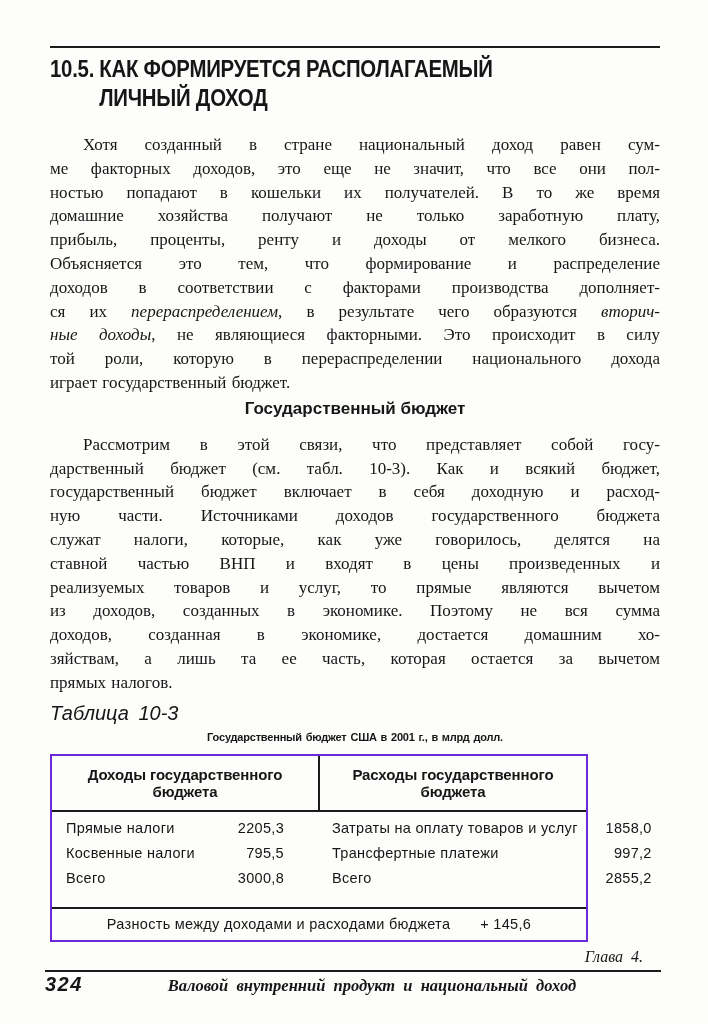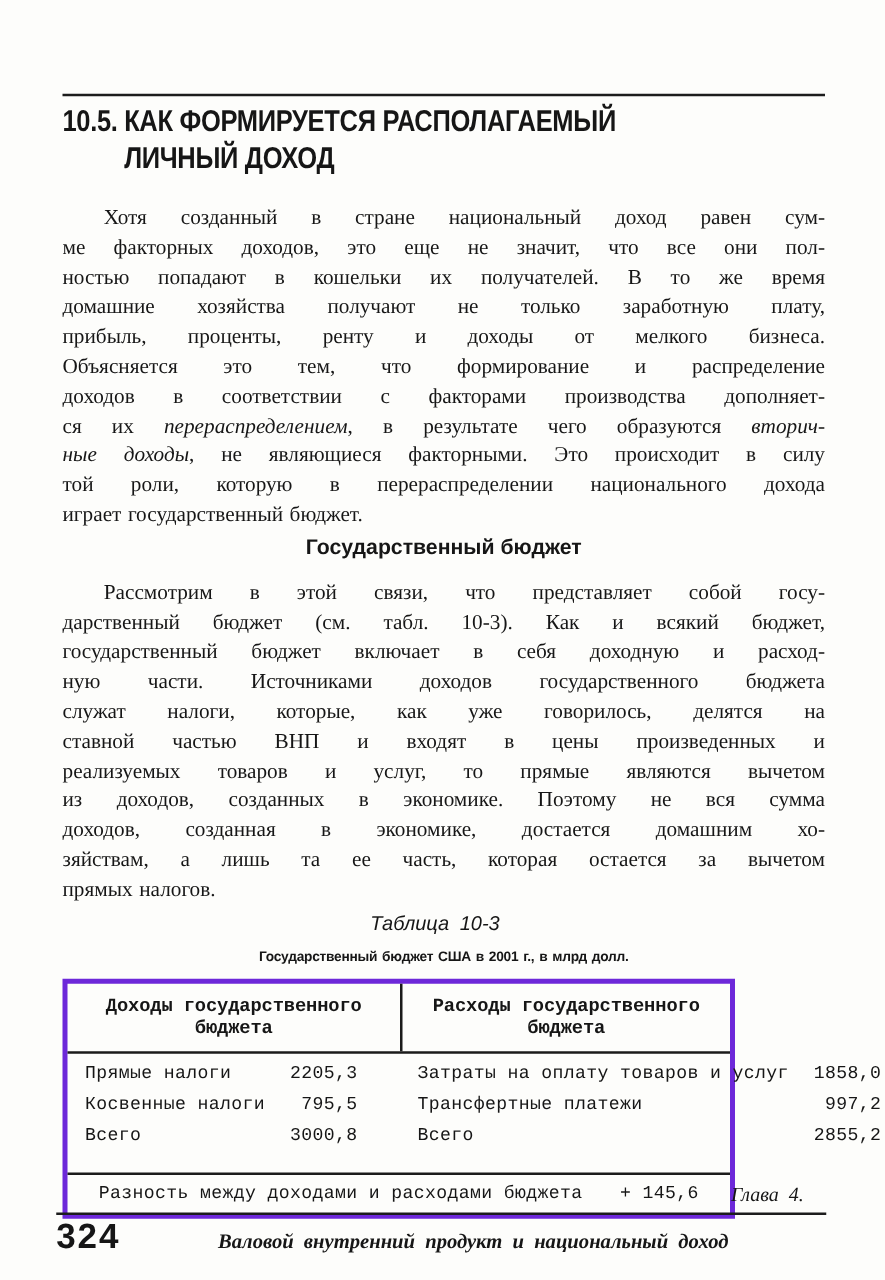--- a/index.html
+++ b/index.html
@@ -1,21 +1,21 @@
 <!DOCTYPE html>
 <html><head>
 <meta charset="utf-8">
 <style>
   html,body{margin:0;padding:0;}
   body{
     width:708px;height:1024px;position:relative;overflow:hidden;
     background:#fdfdfb;color:#161616;
     font-family:"Liberation Serif", serif;
   }
-  .content{position:absolute;left:50px;top:0;width:610px;margin-top:29px;}
+  .content{position:absolute;left:50px;top:0;width:610px;}
 
   .top-rule{border-top:2.5px solid #1c1c1c;margin-top:46px;}
 
   .heading{
     margin-top:6px;
     font-family:"Liberation Sans", sans-serif;font-weight:bold;
     font-size:24px;line-height:29px;letter-spacing:-0.3px;
     transform:scaleX(0.85);transform-origin:0 0;width:718px;
   }
   .heading .num{display:inline-block;width:58px;}
@@ -28,34 +28,34 @@
   .jline.last{text-align-last:left;}
   .jline.first{text-indent:33px;}
   .jline i{font-style:italic;}
 
   .subheading{
     margin-top:4px;text-align:center;
     font-family:"Liberation Sans", sans-serif;font-weight:bold;font-size:17px;
   }
 
   .tcaption{
-    margin-top:7px;height:20px;text-align:center;padding-right:14px;
-    font-family:"Liberation Sans", sans-serif;font-style:italic;font-size:16px;
+    margin-top:7px;height:20px;text-align:left;padding-right:14px;
+    font-family:"Liberation Sans", sans-serif;font-style:italic;font-size:20px;
     word-spacing:4px;
   }
   .ttitle{
     margin-top:9px;text-align:center;
     font-family:"Liberation Sans", sans-serif;font-weight:bold;font-size:11px;
     letter-spacing:-0.2px;word-spacing:1px;
   }
 
   .btable{
     margin-top:11px;width:538px;box-sizing:border-box;
-    border:4px solid #6d28d9;
-    font-family:Liberation Mono, monospace;font-size:14.5px;
+    border:2px solid #6d28d9;
+    font-family:Liberation Sans, sans-serif;font-size:14.5px;
   }
   .bt-head{display:grid;grid-template-columns:268px 1fr;border-bottom:2px solid #1b1b1b;}
   .bt-head .hcell{
     padding:10px 4px;text-align:center;font-weight:bold;font-size:15px;
     letter-spacing:-0.1px;
   }
   .bt-head .hcell.left{border-right:2px solid #1b1b1b;}
   .bt-body{
     display:grid;grid-template-columns:150px 68px 1fr 74px;
     padding:6px 12px 19px 14px;row-gap:5px;letter-spacing:0.3px;
@@ -71,21 +71,21 @@
 
   .page-footer{position:absolute;left:45px;right:47px;top:948px;}
   .chapter{
     text-align:right;padding-right:18px;height:19px;
     font-style:italic;font-size:16px;word-spacing:4px;
   }
   .bottom-rule{border-top:2.5px solid #1c1c1c;margin-top:3px;}
   .footer-row{display:flex;align-items:baseline;margin-top:1px;}
   .pagenum{
     font-family:"Liberation Sans", sans-serif;font-weight:bold;
-    font-size:28px;letter-spacing:1.5px;
+    font-size:20px;letter-spacing:1.5px;font-style:italic;
   }
   .running{
     flex:1;text-align:center;
     font-style:italic;font-weight:bold;font-size:16.5px;word-spacing:4px;
   }
 </style>
 </head>
 <body>
 
 <div class="content">

